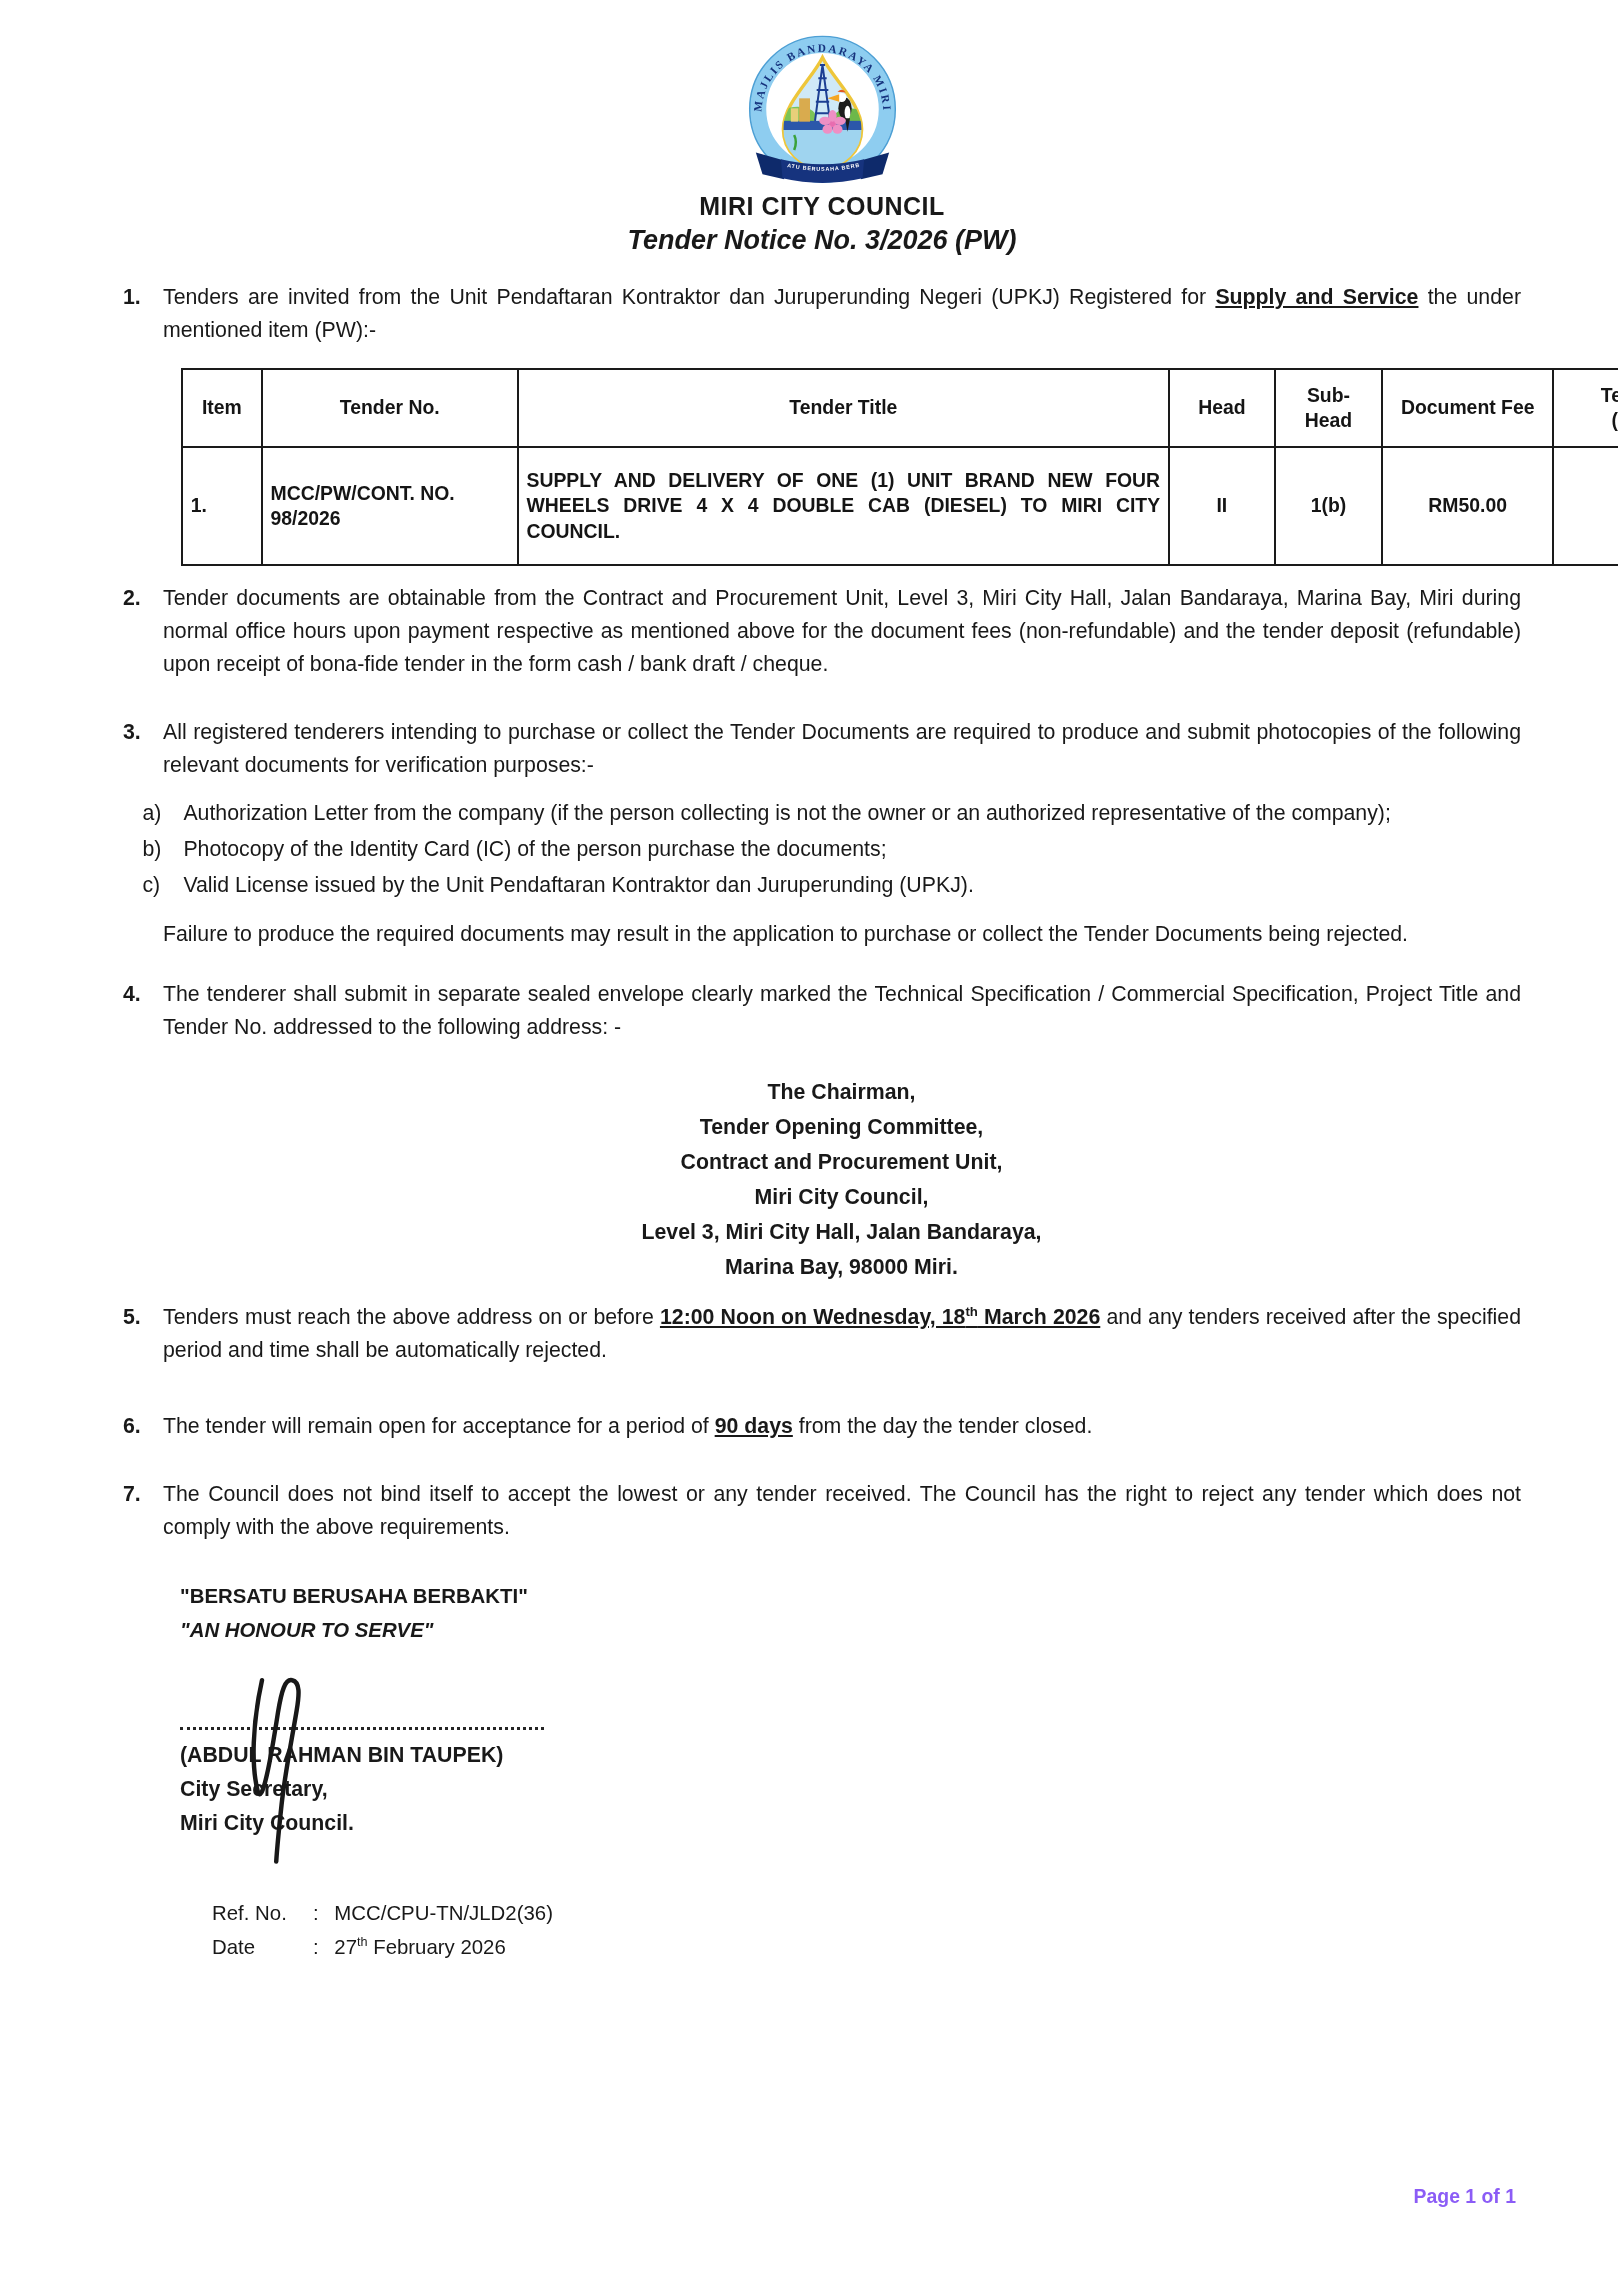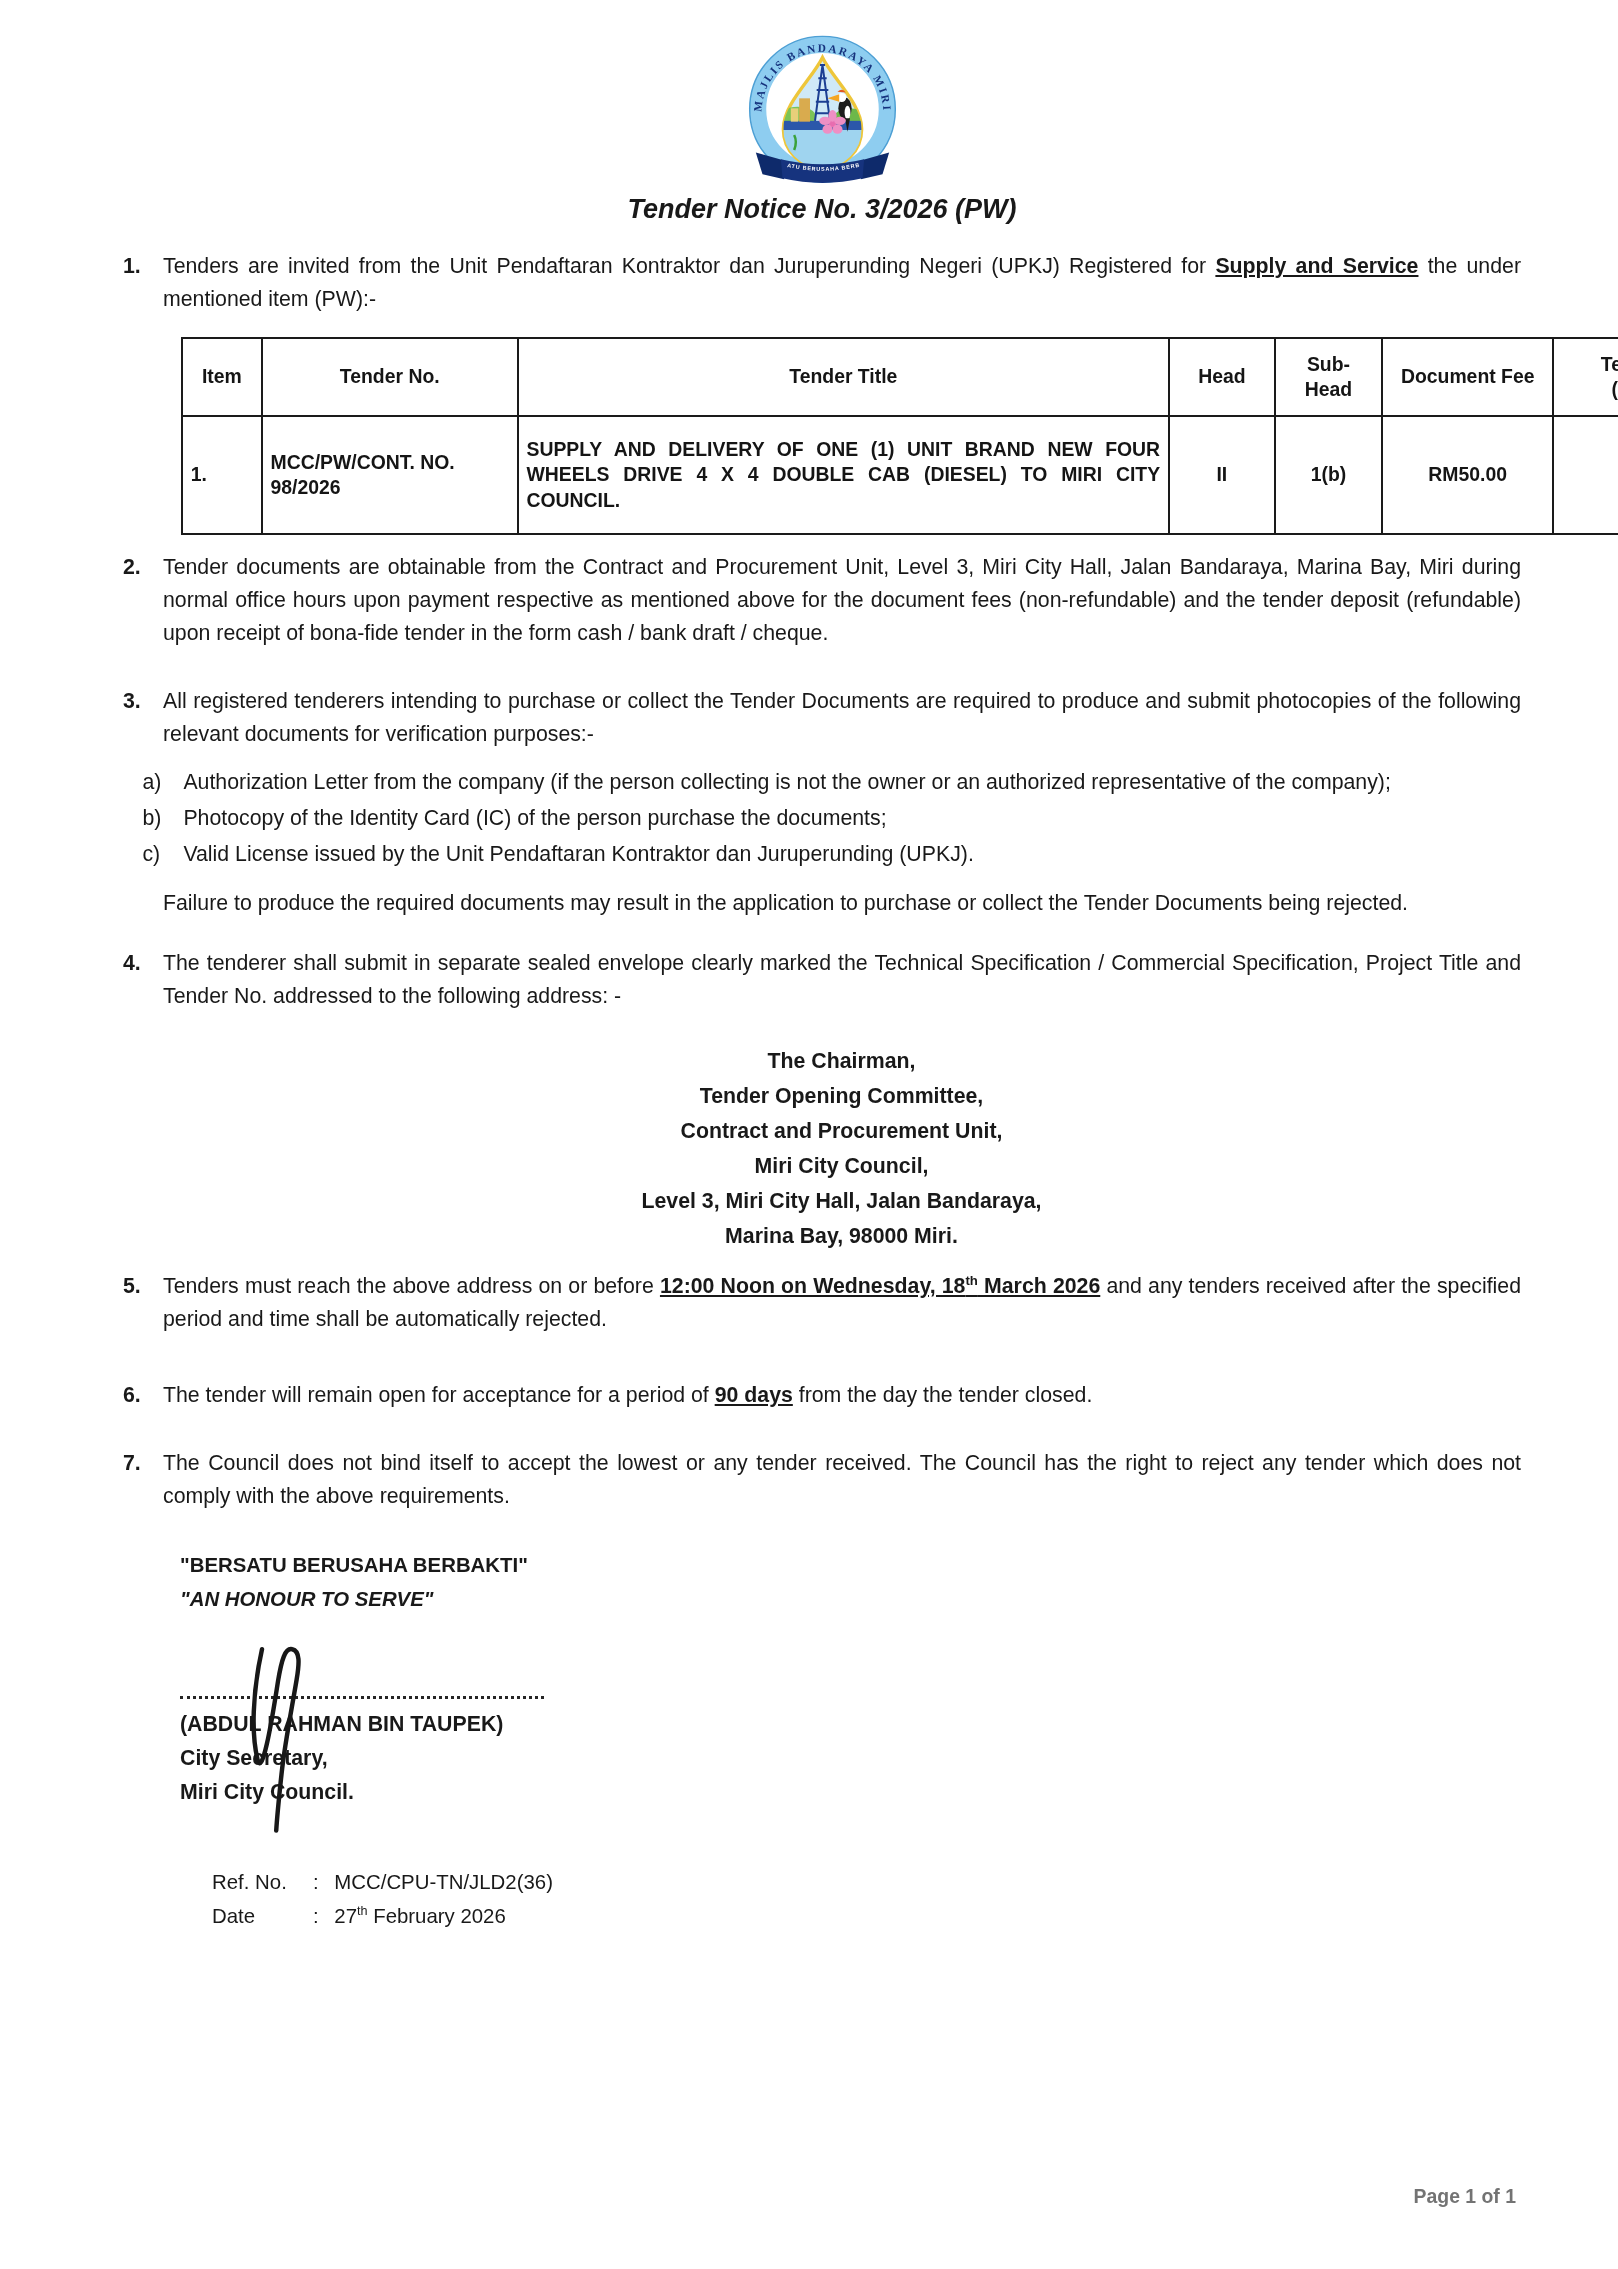--- a/index.html
+++ b/index.html
@@ -46,21 +46,21 @@
   
   .sig{position:relative;margin:80px 0 0 57px;width:408px;}
   .sig-dots{width:364px;border-bottom:3.9px dotted #252525;height:0;}
   .sig-svg{position:absolute;left:50px;top:-58px;width:80px;height:202px;pointer-events:none;}
   .sig-text{margin-top:7.8px;font-weight:700;font-size:21.3px;line-height:34px;}
 
   .refblock{margin:56px 0 0 89px;font-size:20.4px;line-height:34px;}
   .ref-label{display:inline-block;width:101px;}
   .ref-colon{display:inline-block;width:21.3px;}
 
-  .page-footer{position:absolute;right:103px;bottom:62px;font-weight:700;font-size:19.4px;color:#737373;}
+  .page-footer{position:absolute;right:103px;bottom:62px;font-weight:700;font-size:19.4px;color:#8b5cf6;}
 
   .mt28{margin-top:27px;} .mt16{margin-top:15.5px;} .mt36{margin-top:35px;}
   .mt30{margin-top:16px;} .mt44{margin-top:43px;} .mt26{margin-top:25px;}
 </style>
 </head>
 <body>
 
 <div class="page">
   <div class="content">
 
@@ -114,20 +114,21 @@
           <g>
             <path d="M52,150 L20,141 L28,167 L54,173 Z" fill="#0e2a6b"></path>
             <path d="M148,150 L180,141 L172,167 L146,173 Z" fill="#0e2a6b"></path>
             <path d="M50,149 Q100,161 150,149 L148,172 Q100,183 52,172 Z" fill="#16337e"></path>
             <text font-size="6.5" font-weight="bold" fill="#ffffff" letter-spacing="1">
               <textPath href="#ribbonpath" startOffset="50%" text-anchor="middle">BERSATU BERUSAHA BERBAKTI</textPath>
             </text>
           </g>
         </svg>
       </div>
+      <div class="org-name">MIRI CITY COUNCIL</div>
       <div class="doc-title">Tender Notice No. 3/2026 (PW)</div>
     </div>
 
     <div class="para mt26">
       <span class="num">1.</span>
       <span class="pbody"><span>Tenders are invited from the </span><b>Unit Pendaftaran Kontraktor dan Juruperunding Negeri (UPKJ) Registered for </b><span class="bu">Supply and Service</span><span> the under mentioned item (PW):-</span></span>
     </div>
 
     <table class="tender">
       <colgroup>

